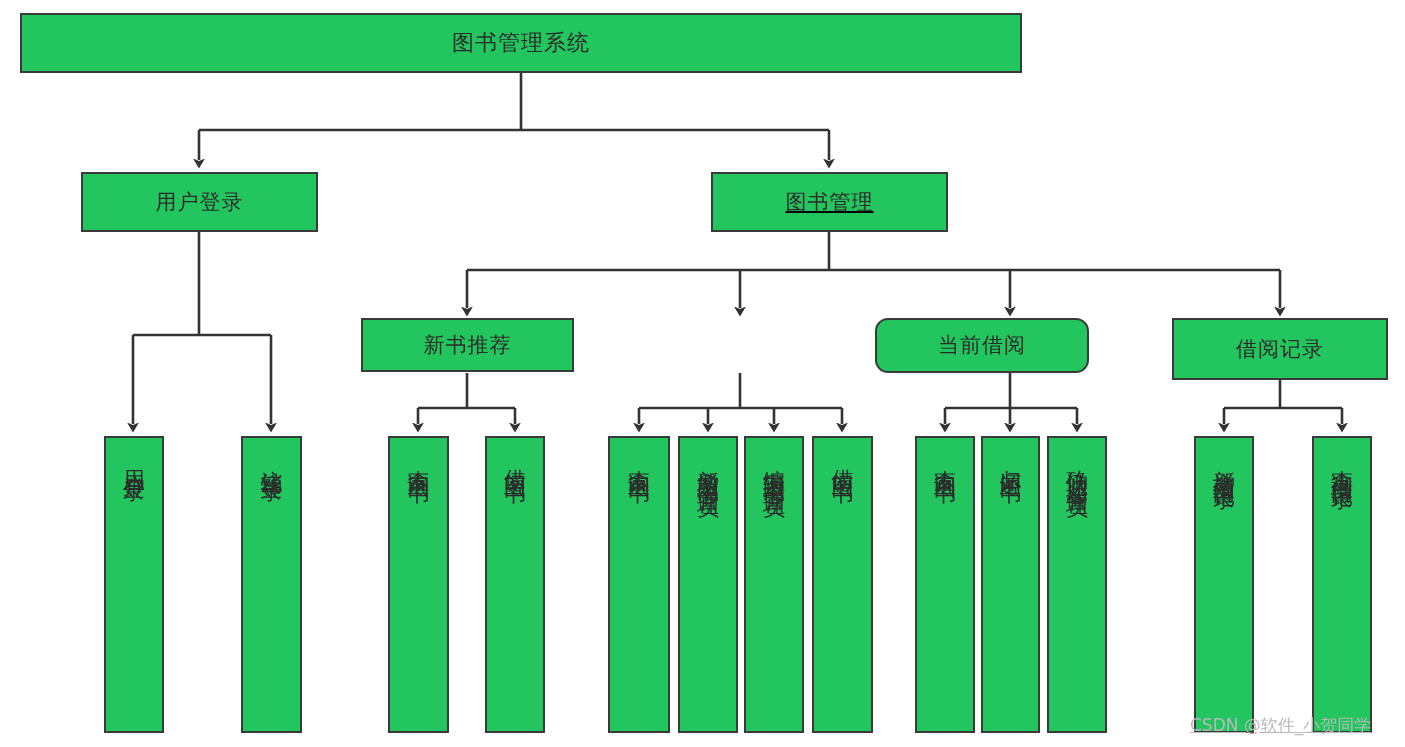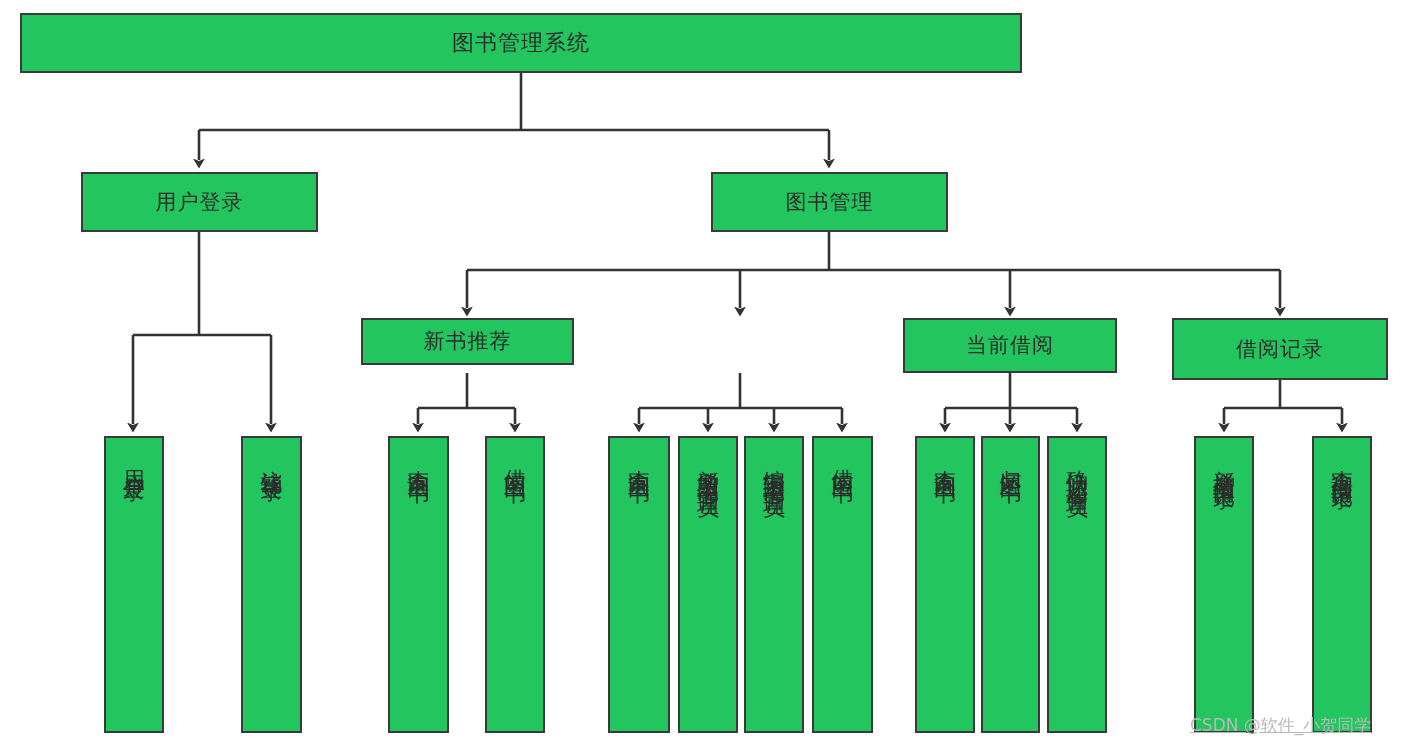--- a/index.html
+++ b/index.html
@@ -115,28 +115,28 @@
     </g>
   </svg>
 
   <div class="node root" style="left:20px;top:13px;width:1002px;height:60px;">
     <span class="lbl">图书管理系统</span>
   </div>
 
   <div class="node lvl2" style="left:81px;top:172px;width:237px;height:60px;">
     <span class="lbl">用户登录</span>
   </div>
-  <div class="node lvl2" style="left:711px;top:172px;width:237px;height:60px;">
+  <div class="node lvl2" style="left:711px;top:172px;width:237px;height:60px;text-decoration:underline;">
     <span class="lbl">图书管理</span>
   </div>
 
-  <div class="node lvl3" style="left:361px;top:318px;width:213px;height:47px;">
+  <div class="node lvl3" style="left:361px;top:318px;width:213px;height:54px;">
     <span class="lbl">新书推荐</span>
   </div>
-  <div class="node lvl3" style="left:903px;top:318px;width:214px;height:55px;">
+  <div class="node lvl3" style="left:875px;top:318px;width:214px;height:55px;border-radius:13px;">
     <span class="lbl">当前借阅</span>
   </div>
   <div class="node lvl3" style="left:1172px;top:318px;width:216px;height:62px;">
     <span class="lbl">借阅记录</span>
   </div>
 
   <div class="node leaf" style="left:104px;top:436px;width:60px;height:297px;">
     <span class="lbl">用户登录</span>
   </div>
   <div class="node leaf" style="left:241px;top:436px;width:61px;height:297px;">

